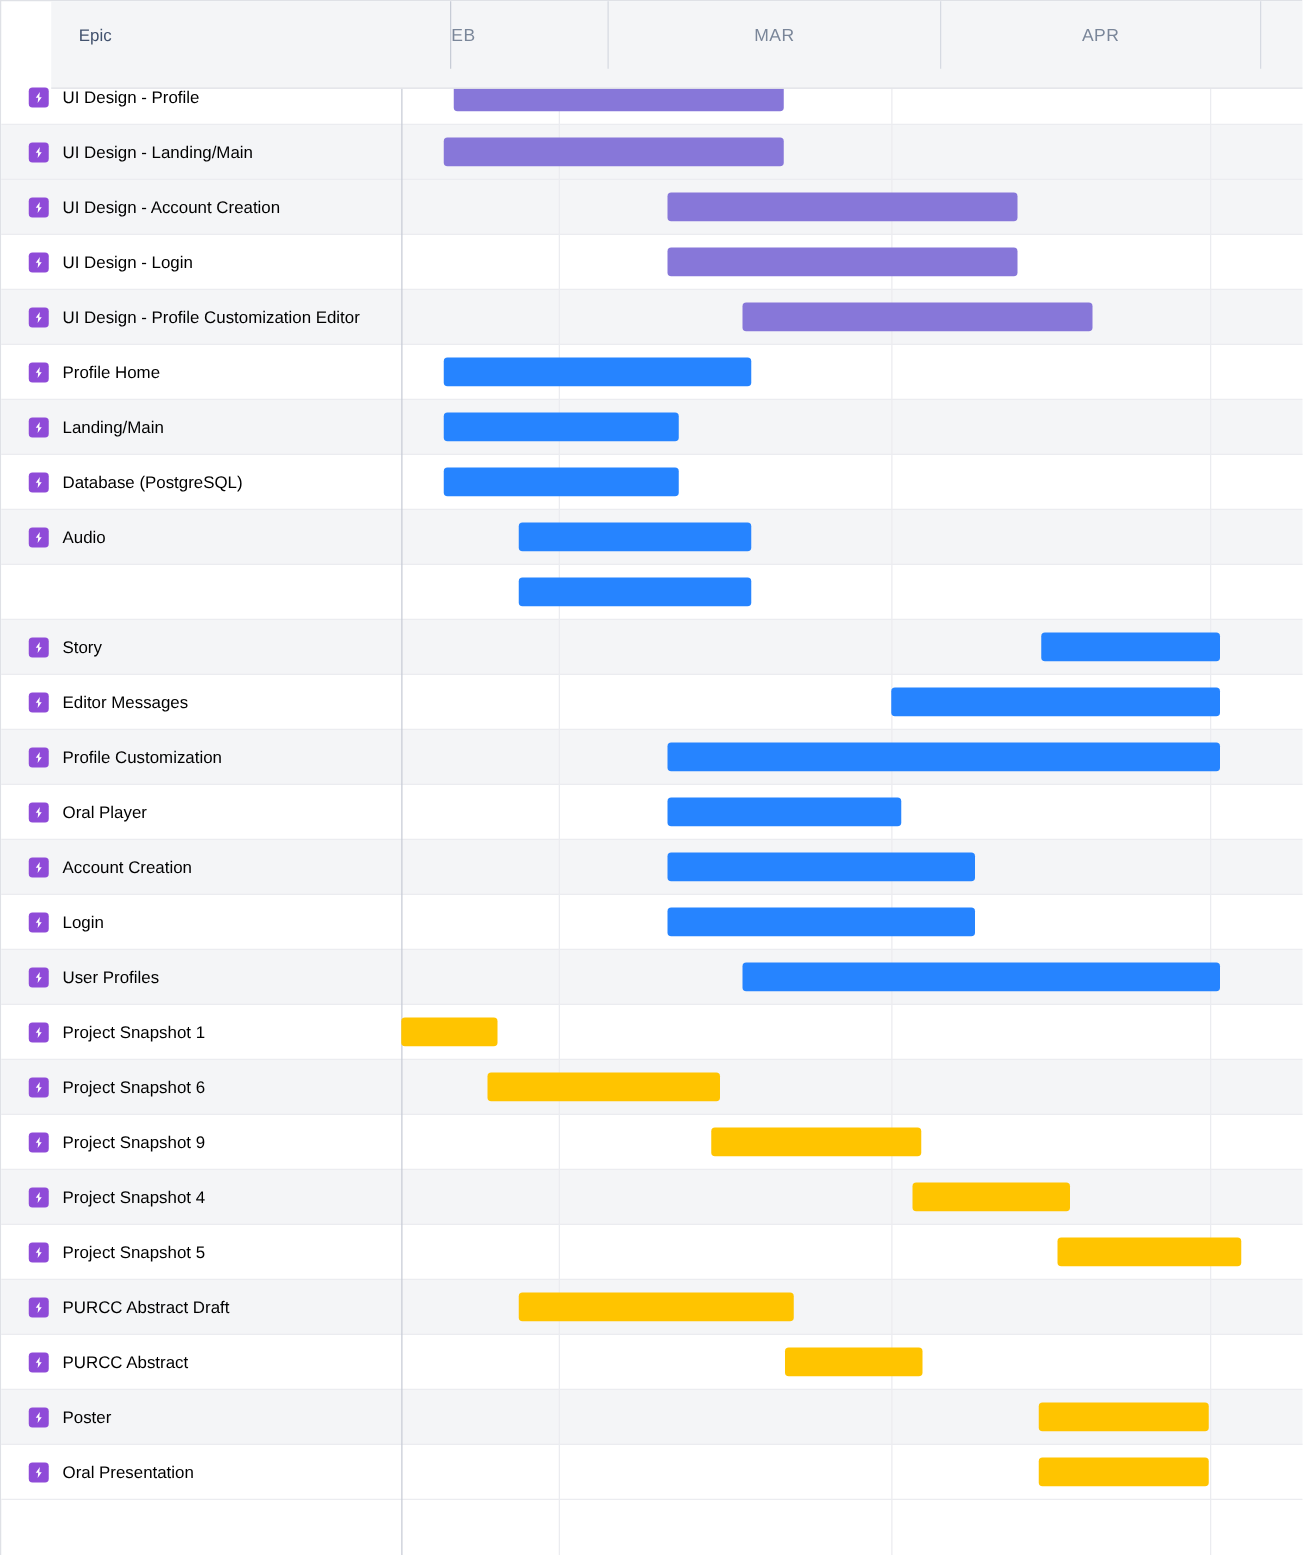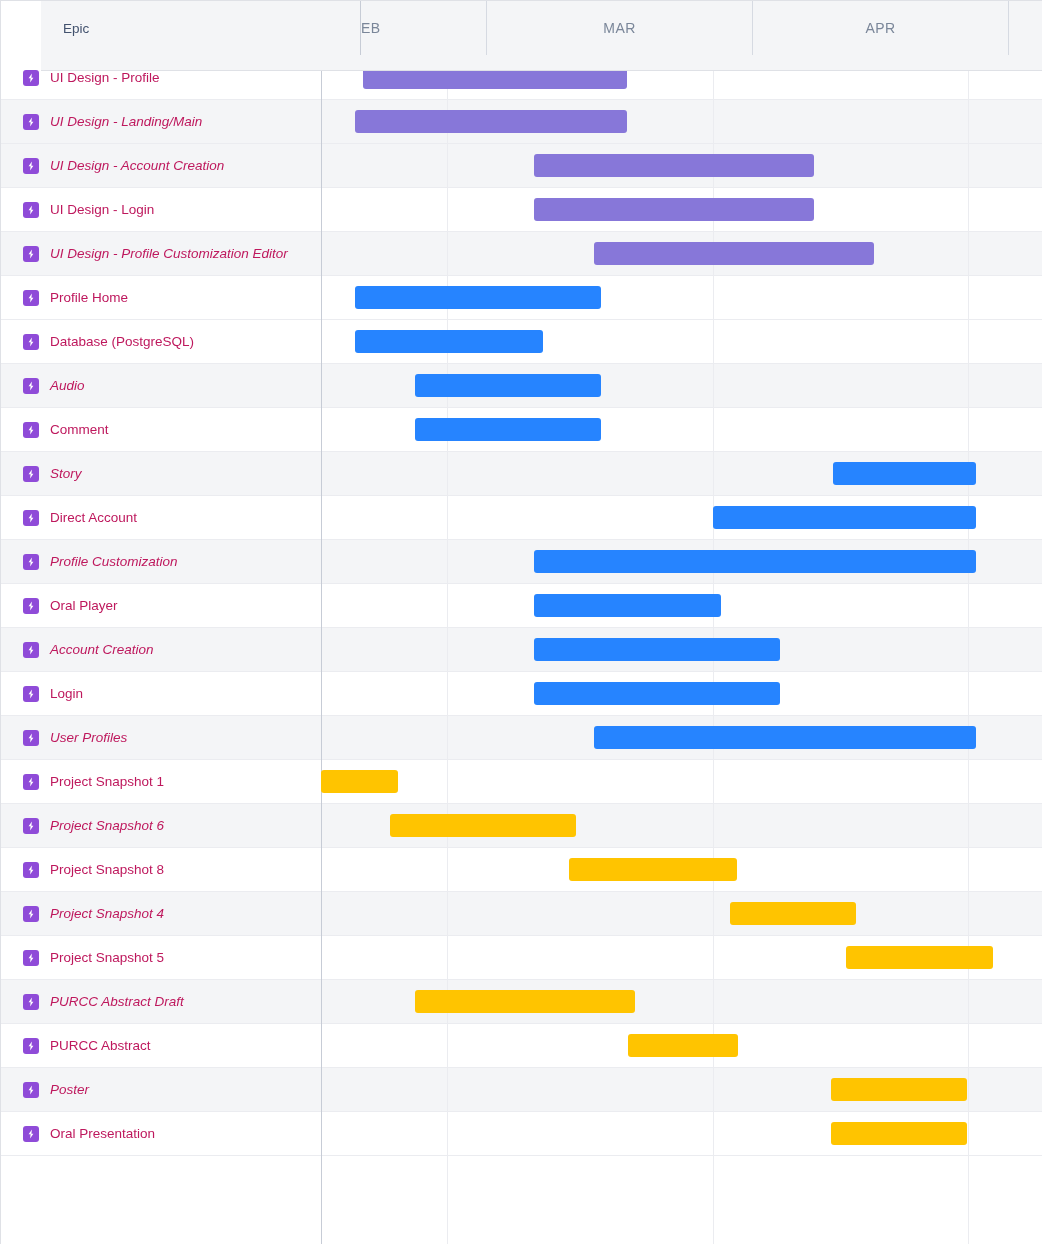--- a/index.html
+++ b/index.html
@@ -44,40 +44,40 @@
   .month-cell.clipped { justify-content: flex-start; padding-left: 0px; }
 
   
   .rows-layer { position: absolute; left: 0; top: 55px; width: 1042px; }
   .row {
     position: relative;
     width: 1042px; height: 44px;
     border-bottom: 1px solid #ebecf0;
     background: #ffffff;
   }
-  .row.alt { background: #f4f5f7; font-style: italic; }
+  .row.alt { background: #f4f5f7; }
 
   .row-label {
     position: absolute; left: 0; top: 0;
     width: 320px; height: 43px;
     display: flex; align-items: center;
     padding-left: 22px;
     z-index: 3;
   }
   .epic-icon {
     width: 16px; height: 16px;
     border-radius: 3px;
     background: #8f4bd8;
     display: inline-flex; align-items: center; justify-content: center;
     flex: 0 0 16px;
     margin-right: 11px;
   }
   .epic-icon svg { display: block; }
   .label-text {
-    font-size: 13.5px; color: #be185d;
+    font-size: 13.5px; color: #000000;
     white-space: nowrap;
   }
 
   
   .vline {
     position: absolute; top: 55px;
     width: 1px; height: 1189px;
     background: #ebecf0;
     z-index: 2;
     pointer-events: none;
@@ -176,20 +176,31 @@
         <div class="row-label">
           <span class="epic-icon" style="background: rgb(143, 75, 216);">
             <svg width="10" height="10" viewBox="0 0 10 10">
               <path d="M5.9 0.6 L2.6 5.2 H4.6 L4.1 9.4 L7.4 4.7 H5.4 Z" fill="#ffffff"></path>
             </svg>
           </span>
           <span class="label-text">Profile Home</span>
         </div>
         <div class="bar" style="left: 354px; width: 246px; background: rgb(38, 132, 255);"></div>
       </div>
+      <div class="row alt">
+        <div class="row-label">
+          <span class="epic-icon" style="background: rgb(143, 75, 216);">
+            <svg width="10" height="10" viewBox="0 0 10 10">
+              <path d="M5.9 0.6 L2.6 5.2 H4.6 L4.1 9.4 L7.4 4.7 H5.4 Z" fill="#ffffff"></path>
+            </svg>
+          </span>
+          <span class="label-text">Landing/Main</span>
+        </div>
+        <div class="bar" style="left: 354px; width: 188px; background: rgb(38, 132, 255);"></div>
+      </div>
       <div class="row">
         <div class="row-label">
           <span class="epic-icon" style="background: rgb(143, 75, 216);">
             <svg width="10" height="10" viewBox="0 0 10 10">
               <path d="M5.9 0.6 L2.6 5.2 H4.6 L4.1 9.4 L7.4 4.7 H5.4 Z" fill="#ffffff"></path>
             </svg>
           </span>
           <span class="label-text">Database (PostgreSQL)</span>
         </div>
         <div class="bar" style="left: 354px; width: 188px; background: rgb(38, 132, 255);"></div>
@@ -199,49 +210,41 @@
           <span class="epic-icon" style="background: rgb(143, 75, 216);">
             <svg width="10" height="10" viewBox="0 0 10 10">
               <path d="M5.9 0.6 L2.6 5.2 H4.6 L4.1 9.4 L7.4 4.7 H5.4 Z" fill="#ffffff"></path>
             </svg>
           </span>
           <span class="label-text">Audio</span>
         </div>
         <div class="bar" style="left: 414px; width: 186px; background: rgb(38, 132, 255);"></div>
       </div>
       <div class="row">
-        <div class="row-label">
-          <span class="epic-icon" style="background: rgb(143, 75, 216);">
-            <svg width="10" height="10" viewBox="0 0 10 10">
-              <path d="M5.9 0.6 L2.6 5.2 H4.6 L4.1 9.4 L7.4 4.7 H5.4 Z" fill="#ffffff"></path>
-            </svg>
-          </span>
-          <span class="label-text">Comment</span>
-        </div>
         <div class="bar" style="left: 414px; width: 186px; background: rgb(38, 132, 255);"></div>
       </div>
       <div class="row alt">
         <div class="row-label">
           <span class="epic-icon" style="background: rgb(143, 75, 216);">
             <svg width="10" height="10" viewBox="0 0 10 10">
               <path d="M5.9 0.6 L2.6 5.2 H4.6 L4.1 9.4 L7.4 4.7 H5.4 Z" fill="#ffffff"></path>
             </svg>
           </span>
           <span class="label-text">Story</span>
         </div>
         <div class="bar" style="left: 832px; width: 143px; background: rgb(38, 132, 255);"></div>
       </div>
       <div class="row">
         <div class="row-label">
           <span class="epic-icon" style="background: rgb(143, 75, 216);">
             <svg width="10" height="10" viewBox="0 0 10 10">
               <path d="M5.9 0.6 L2.6 5.2 H4.6 L4.1 9.4 L7.4 4.7 H5.4 Z" fill="#ffffff"></path>
             </svg>
           </span>
-          <span class="label-text">Direct Account</span>
+          <span class="label-text">Editor Messages</span>
         </div>
         <div class="bar" style="left: 712px; width: 263px; background: rgb(38, 132, 255);"></div>
       </div>
       <div class="row alt">
         <div class="row-label">
           <span class="epic-icon" style="background: rgb(143, 75, 216);">
             <svg width="10" height="10" viewBox="0 0 10 10">
               <path d="M5.9 0.6 L2.6 5.2 H4.6 L4.1 9.4 L7.4 4.7 H5.4 Z" fill="#ffffff"></path>
             </svg>
           </span>
@@ -315,21 +318,21 @@
         </div>
         <div class="bar" style="left: 389px; width: 186px; background: rgb(255, 196, 0);"></div>
       </div>
       <div class="row">
         <div class="row-label">
           <span class="epic-icon" style="background: rgb(143, 75, 216);">
             <svg width="10" height="10" viewBox="0 0 10 10">
               <path d="M5.9 0.6 L2.6 5.2 H4.6 L4.1 9.4 L7.4 4.7 H5.4 Z" fill="#ffffff"></path>
             </svg>
           </span>
-          <span class="label-text">Project Snapshot 8</span>
+          <span class="label-text">Project Snapshot 9</span>
         </div>
         <div class="bar" style="left: 568px; width: 168px; background: rgb(255, 196, 0);"></div>
       </div>
       <div class="row alt">
         <div class="row-label">
           <span class="epic-icon" style="background: rgb(143, 75, 216);">
             <svg width="10" height="10" viewBox="0 0 10 10">
               <path d="M5.9 0.6 L2.6 5.2 H4.6 L4.1 9.4 L7.4 4.7 H5.4 Z" fill="#ffffff"></path>
             </svg>
           </span>

